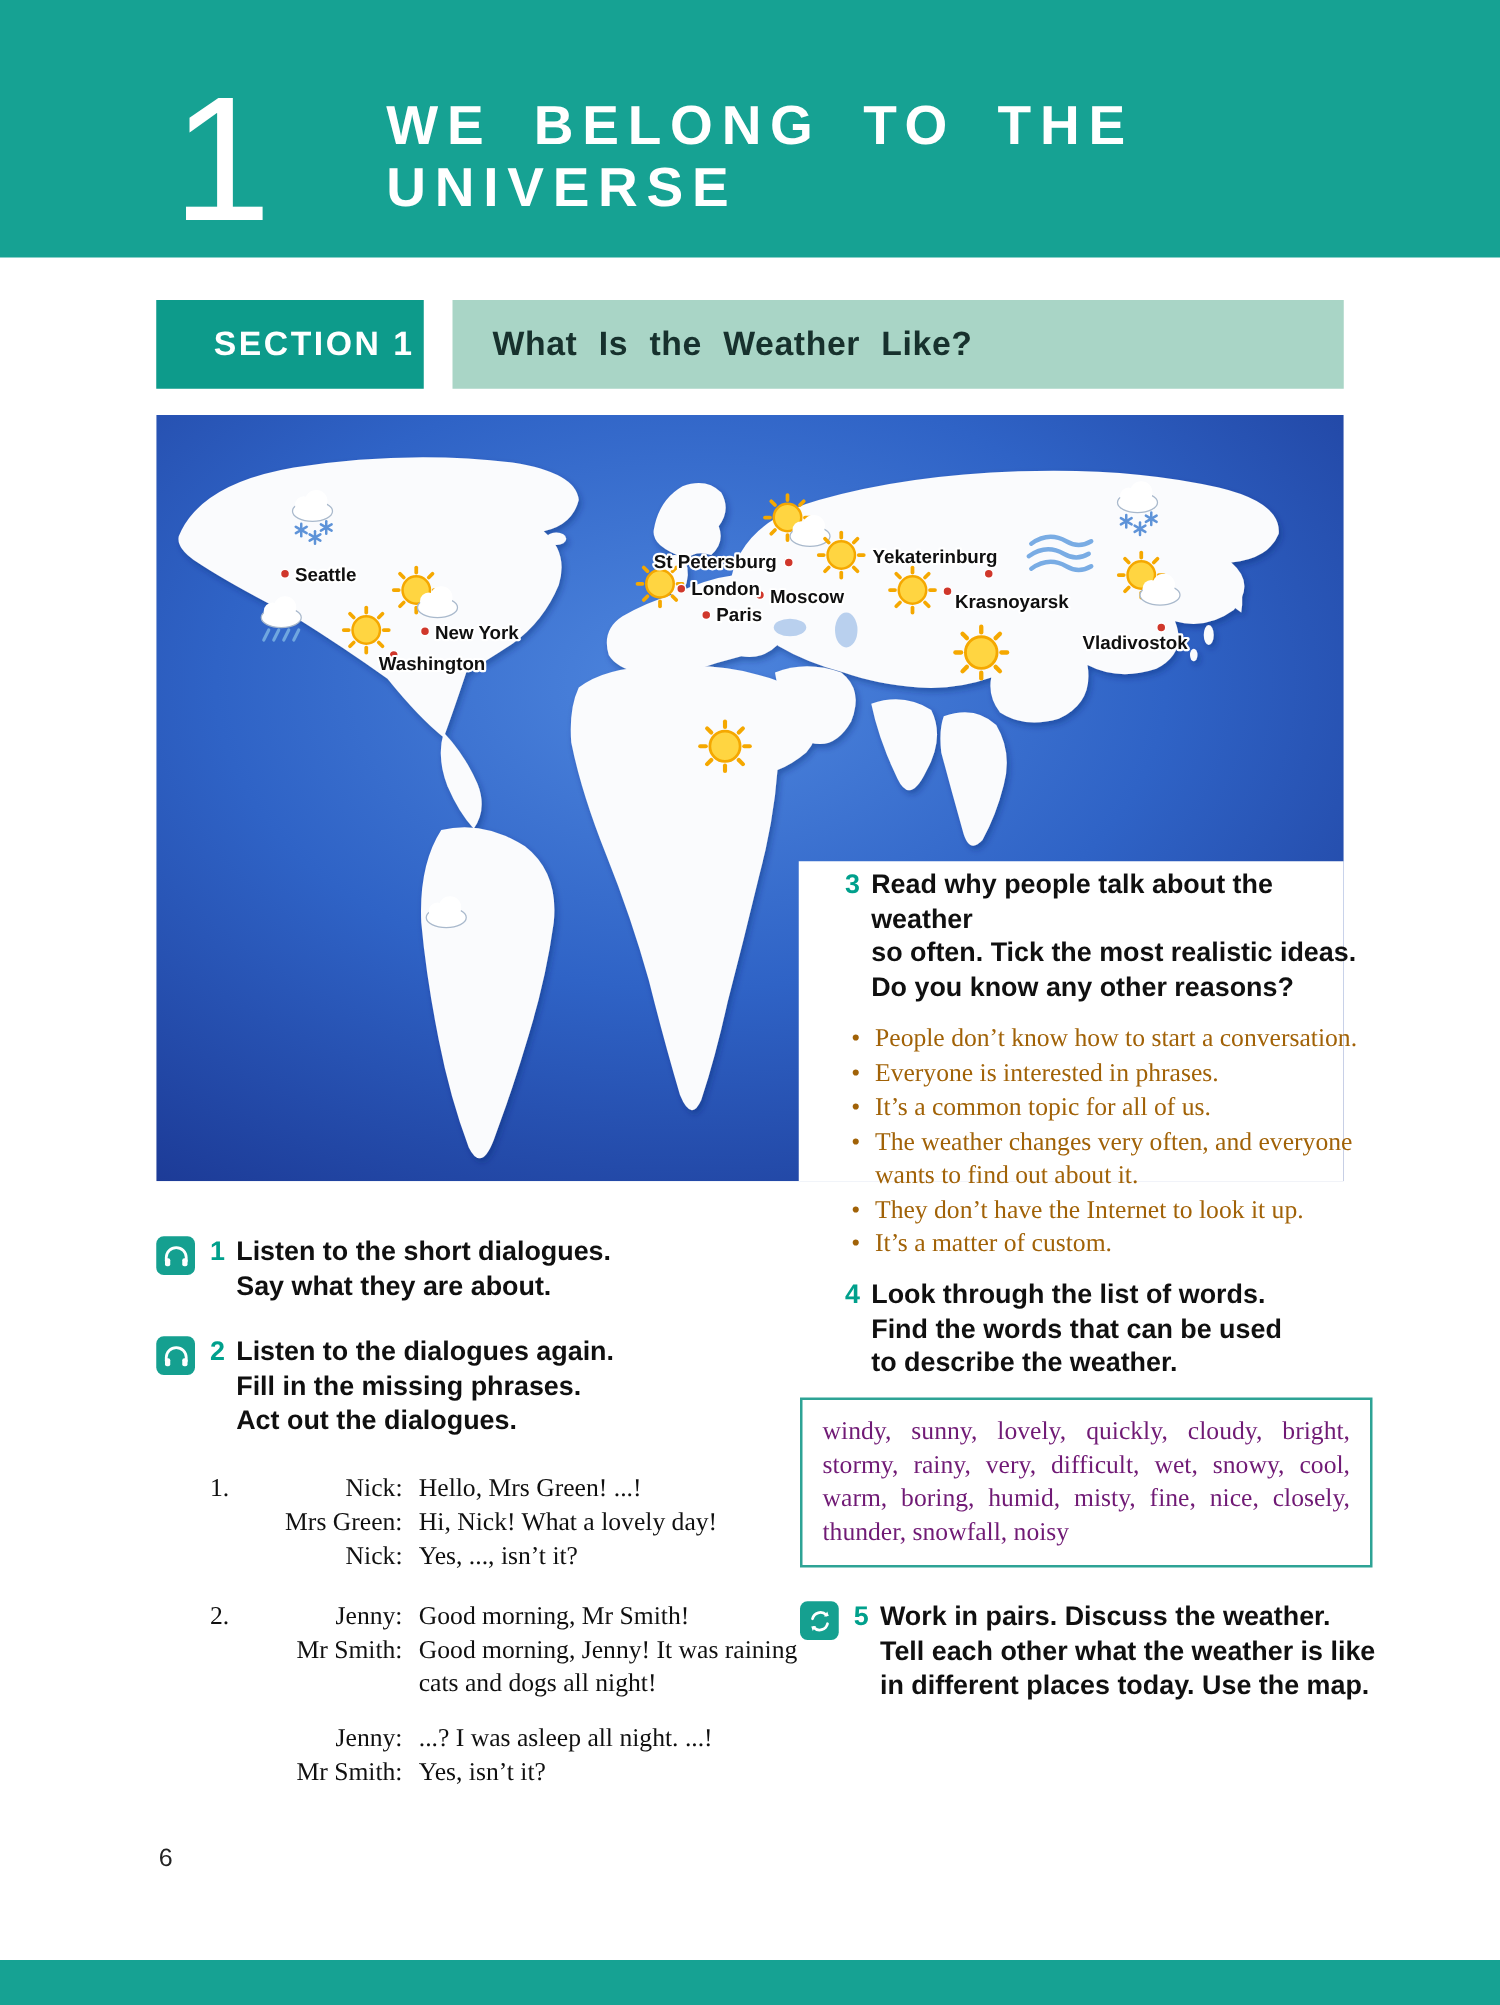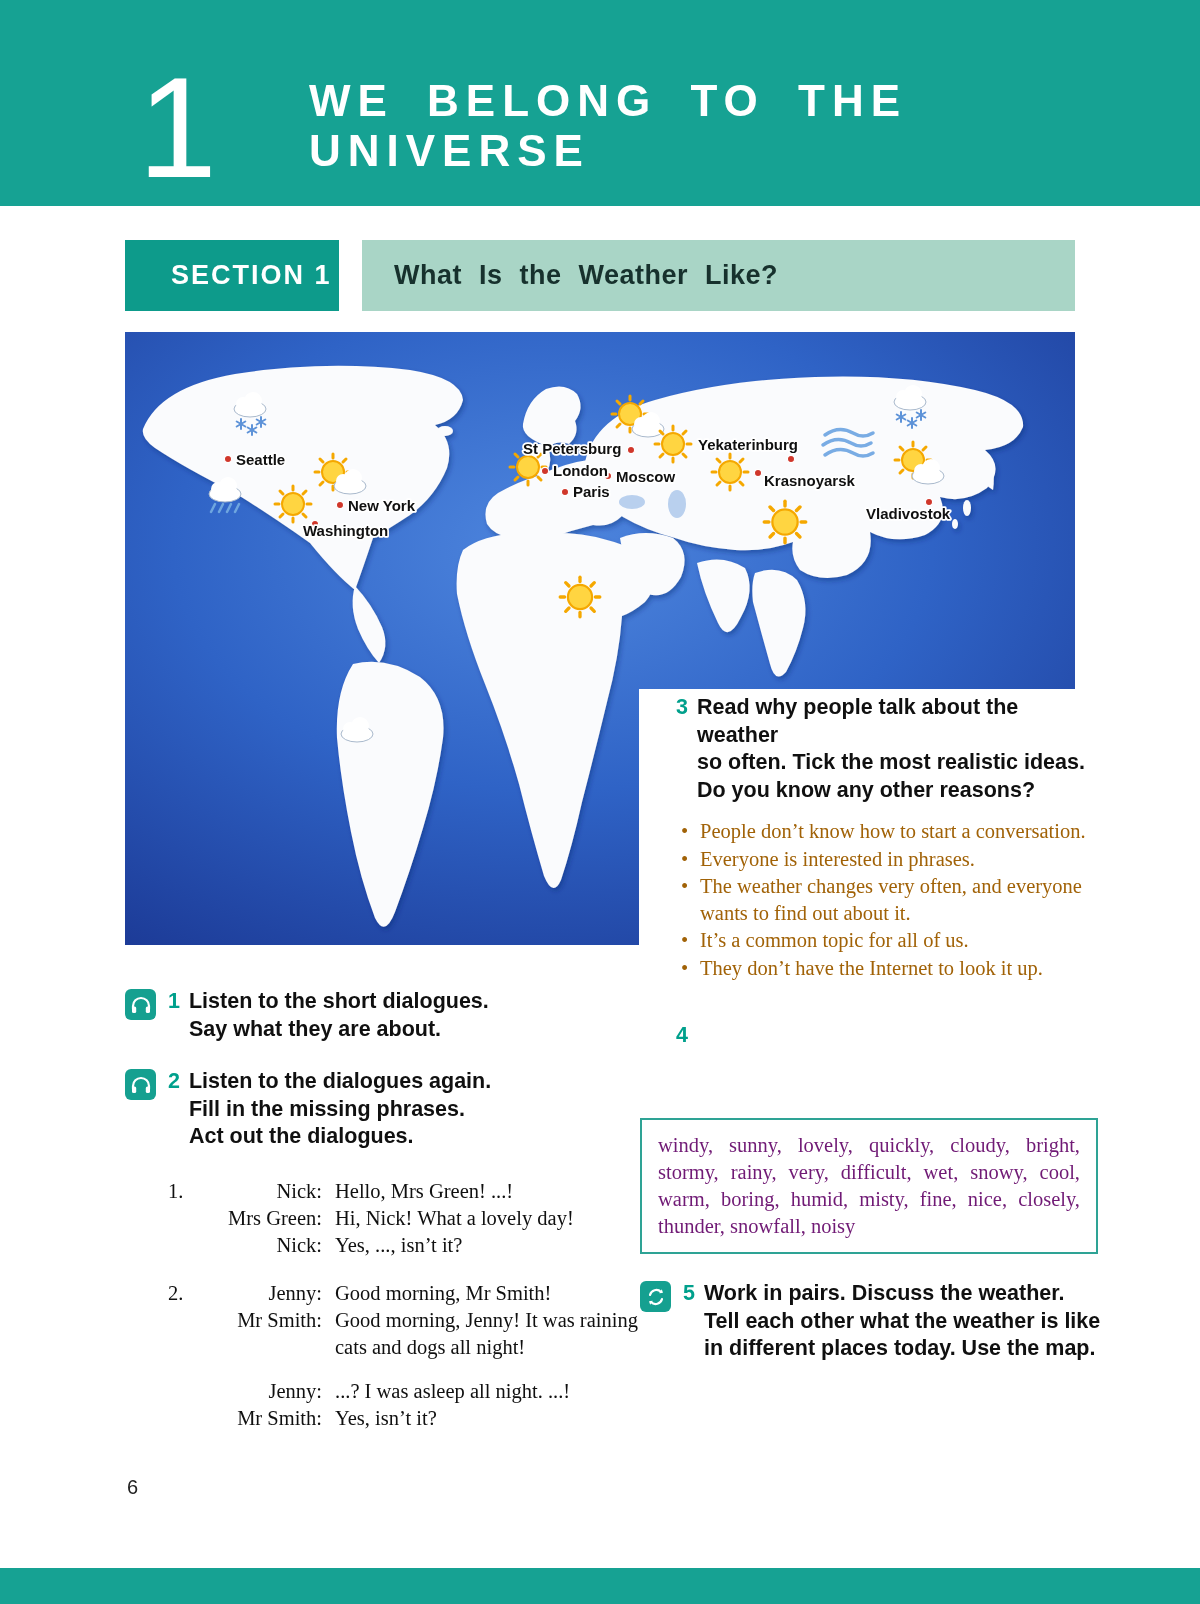--- a/index.html
+++ b/index.html
@@ -223,23 +223,24 @@
   <div class="ex3">
     <div class="ex-head">
       <span class="ex-num">3</span>
       <span class="ex-text">Read why people talk about the weather
 so often. Tick the most realistic ideas.
 Do you know any other reasons?</span>
     </div>
     <ul class="bullets">
       <li>People don’t know how to start a conversation.</li>
       <li>Everyone is interested in phrases.</li>
+      <li>It’s a common topic for all of us.</li>
       <li>The weather changes very often, and everyone wants to find out about it.</li>
-      <li>It’s a common topic for all of us.</li>
       <li>They don’t have the Internet to look it up.</li>
+      <li>It’s a matter of custom.</li>
     </ul>
   </div>
 
   <div class="ex1">
     <span class="icon-box">
       <svg width="20" height="18" viewBox="0 0 20 18">
           <path d="M2 13 v-3 a8 8 0 0 1 16 0 v3" fill="none" stroke="#fff" stroke-width="2.2" stroke-linecap="round"></path>
           <rect x="1" y="10.5" width="4.2" height="6.5" rx="1.6" fill="#fff"></rect>
           <rect x="14.8" y="10.5" width="4.2" height="6.5" rx="1.6" fill="#fff"></rect>
         </svg>
@@ -304,20 +305,23 @@
     <div class="dl-row">
       <span class="dl-num"></span>
       <span class="dl-speaker">Mr Smith:</span>
       <span class="dl-text">Yes, isn’t it?</span>
     </div>
   </div>
 
   <div class="ex4">
     <div class="ex-head">
       <span class="ex-num">4</span>
+      <span class="ex-text">Look through the list of words.
+Find the words that can be used
+to describe the weather.</span>
     </div>
   </div>
 
   <div class="wordbox">windy, sunny, lovely, quickly, cloudy, bright, stormy, rainy, very, difficult, wet, snowy, cool, warm, boring, humid, misty, fine, nice, closely, thunder, snowfall, noisy</div>
 
   <div class="ex5">
     <span class="icon-box">
       <svg width="20" height="20" viewBox="0 0 20 20">
           <path d="M4 8 a6.5 6.5 0 0 1 11 -3" fill="none" stroke="#fff" stroke-width="2.2" stroke-linecap="round"></path>
           <path d="M15.8 2.2 l1.2 3.6 -3.8 .4 Z" fill="#fff"></path>

